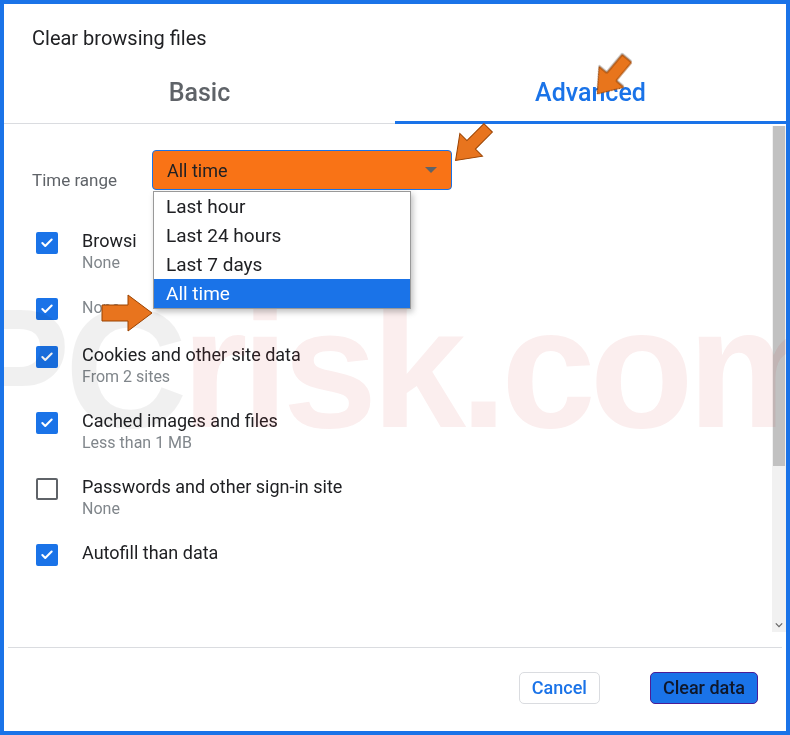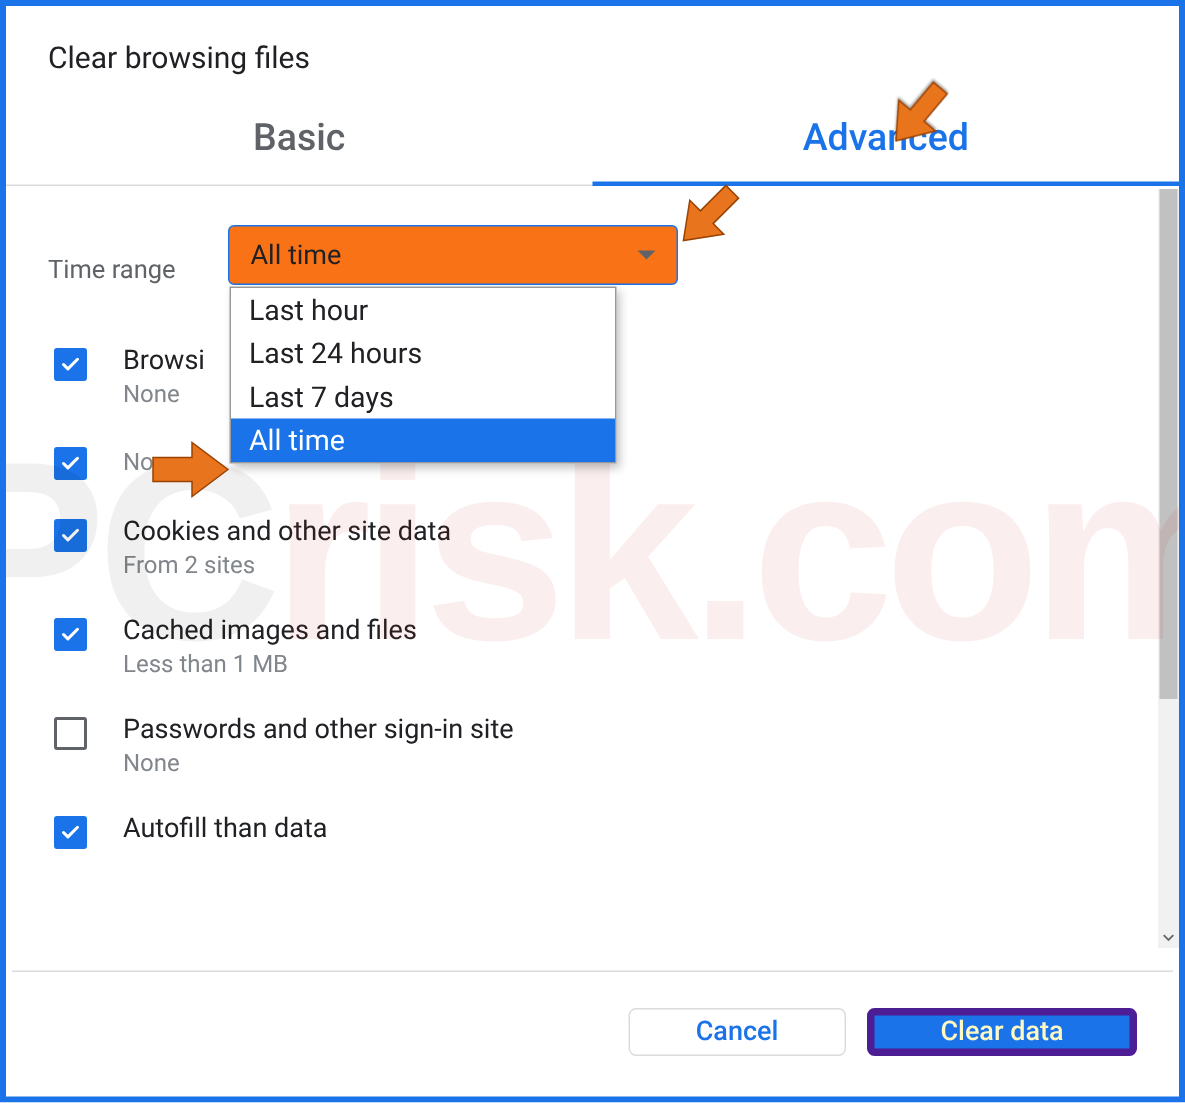--- a/index.html
+++ b/index.html
@@ -184,39 +184,40 @@
     border-top: 1px solid #dadce0;
     display: flex;
     align-items: center;
     justify-content: flex-end;
     padding: 0 24px;
     background: #fff;
     z-index: 3;
   }
   .btn {
     height: 32px;
-    padding: 0 44px;
+    padding: 0 12px;
     font-size: 18px;
     border-radius: 5px;
     cursor: pointer;
     font-weight: 500;
     display: inline-flex;
     align-items: center;
     justify-content: center;
   }
   .btn-cancel {
     color: #1a73e8;
     background: #fff;
     border: 1px solid #dadce0;
     margin-right: 14px;
   }
   .btn-primary {
-    color: #fef9c3;
+    color: #0f172a;
     background: #1a73e8;
-    border: 5px solid #4c1d95;
+    border: 1px solid #4c1d95;
+    margin-left: 36px;
   }
 
   .arrow {
     position: absolute;
     z-index: 20;
     pointer-events: none;
   }
 </style>
 </head>
 <body>

